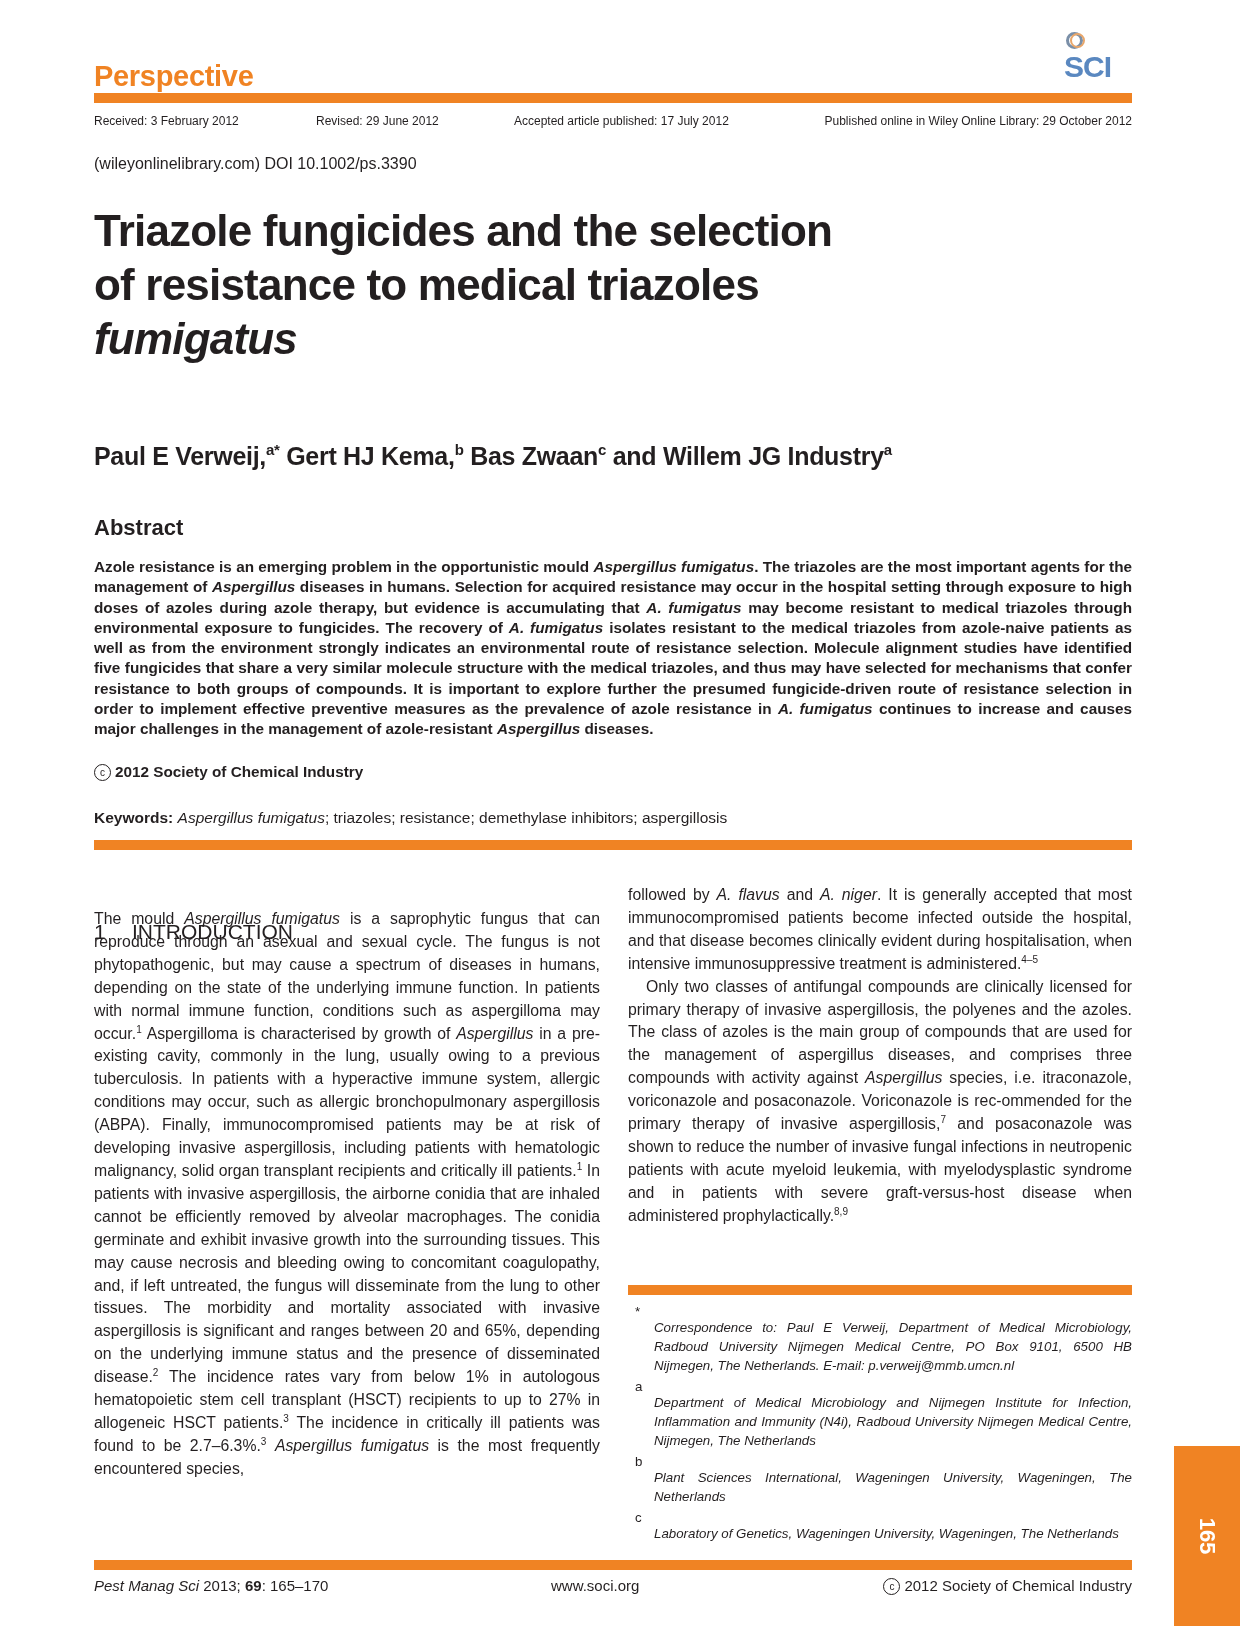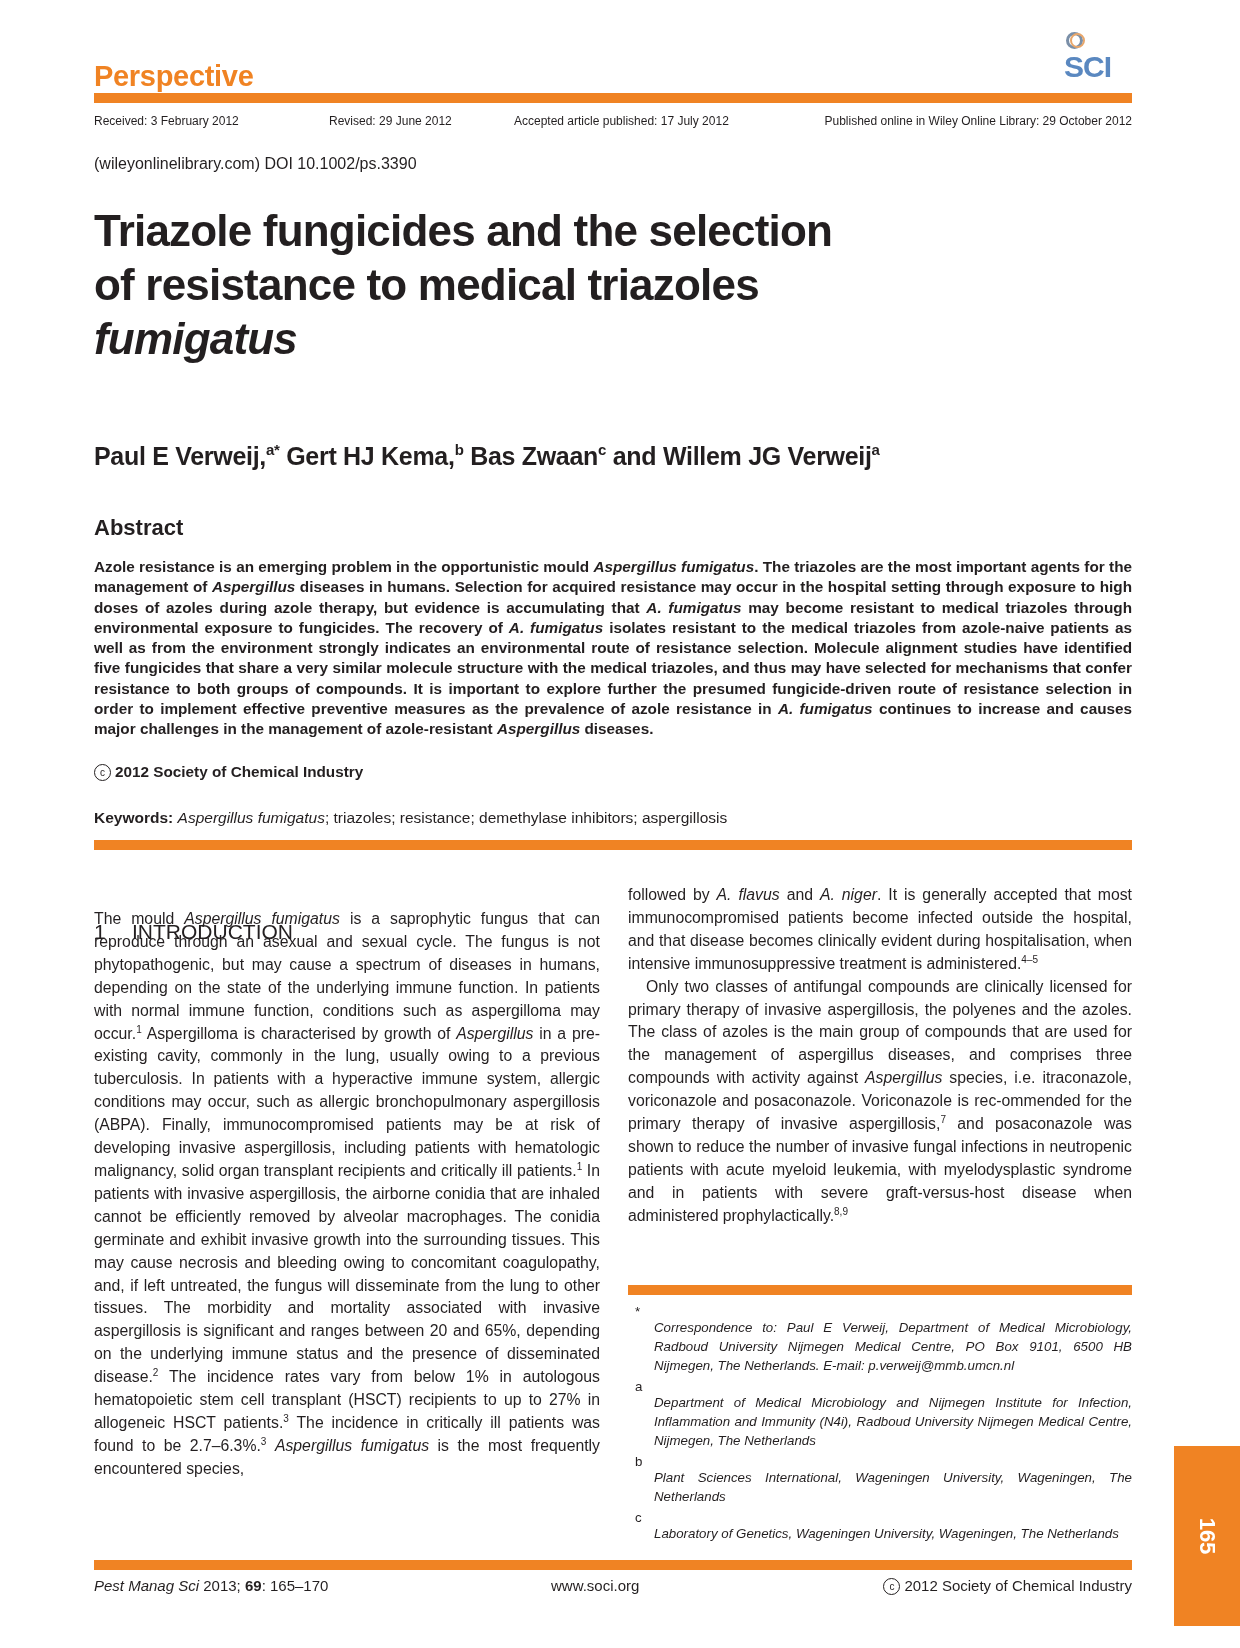--- a/index.html
+++ b/index.html
@@ -53,34 +53,34 @@
 
 <div id="perspective" class="abs orange">Perspective</div>
 <div id="sci-logo" class="abs">
   <div class="ring"></div>
   <div class="ring2"></div>
   <div class="txt">SCI</div>
 </div>
 <div class="rule" style="top:93px;"></div>
 
 <div class="abs dates" style="left:94px;text-align:right;">Received: 3 February 2012</div>
-<div class="abs dates" style="left:329px;">Revised: 29 June 2012</div>
+<div class="abs dates" style="left:316px;">Revised: 29 June 2012</div>
 <div class="abs dates" style="left:514px;">Accepted article published: 17 July 2012</div>
 <div class="abs dates" style="right:108px;">Published online in Wiley Online Library: 29 October 2012</div>
 
 <div id="doi" class="abs">(wileyonlinelibrary.com) DOI 10.1002/ps.3390</div>
 
 <div id="title" class="abs">
   <div>Triazole fungicides and the selection</div>
   <div>of resistance to medical triazoles</div>
   <div><i>fumigatus</i></div>
 </div>
 
 <div id="authors" class="abs">
-  <span>Paul E Verweij,</span><sup>a*</sup><span> Gert HJ Kema,</span><sup>b</sup><span> Bas Zwaan</span><sup>c</sup><span> and Willem JG Verweij</span><sup>a</sup>
+  <span>Paul E Verweij,</span><sup>a*</sup><span> Gert HJ Kema,</span><sup>b</sup><span> Bas Zwaan</span><sup>c</sup><span> and Willem JG Industry</span><sup>a</sup>
 </div>
 
 <div id="abstract-head" class="abs">Abstract</div>
 <div id="abstract" class="abs">
   <span>Azole resistance is an emerging problem in the opportunistic mould </span><i>Aspergillus fumigatus</i><span>. The triazoles are the most important agents for the management of </span><i>Aspergillus</i><span> diseases in humans. Selection for acquired resistance may occur in the hospital setting through exposure to high doses of azoles during azole therapy, but evidence is accumulating that </span><i>A. fumigatus</i><span> may become resistant to medical triazoles through environmental exposure to fungicides. The recovery of </span><i>A. fumigatus</i><span> isolates resistant to the medical triazoles from azole-naive patients as well as from the environment strongly indicates an environmental route of resistance selection. Molecule alignment studies have identified five fungicides that share a very similar molecule structure with the medical triazoles, and thus may have selected for mechanisms that confer resistance to both groups of compounds. It is important to explore further the presumed fungicide-driven route of resistance selection in order to implement effective preventive measures as the prevalence of azole resistance in </span><i>A. fumigatus</i><span> continues to increase and causes major challenges in the management of azole-resistant </span><i>Aspergillus</i><span> diseases.</span>
 </div>
 <div id="copy-line" class="abs">
   <span class="circ-c">c</span><span>2012 Society of Chemical Industry</span>
 </div>
 

